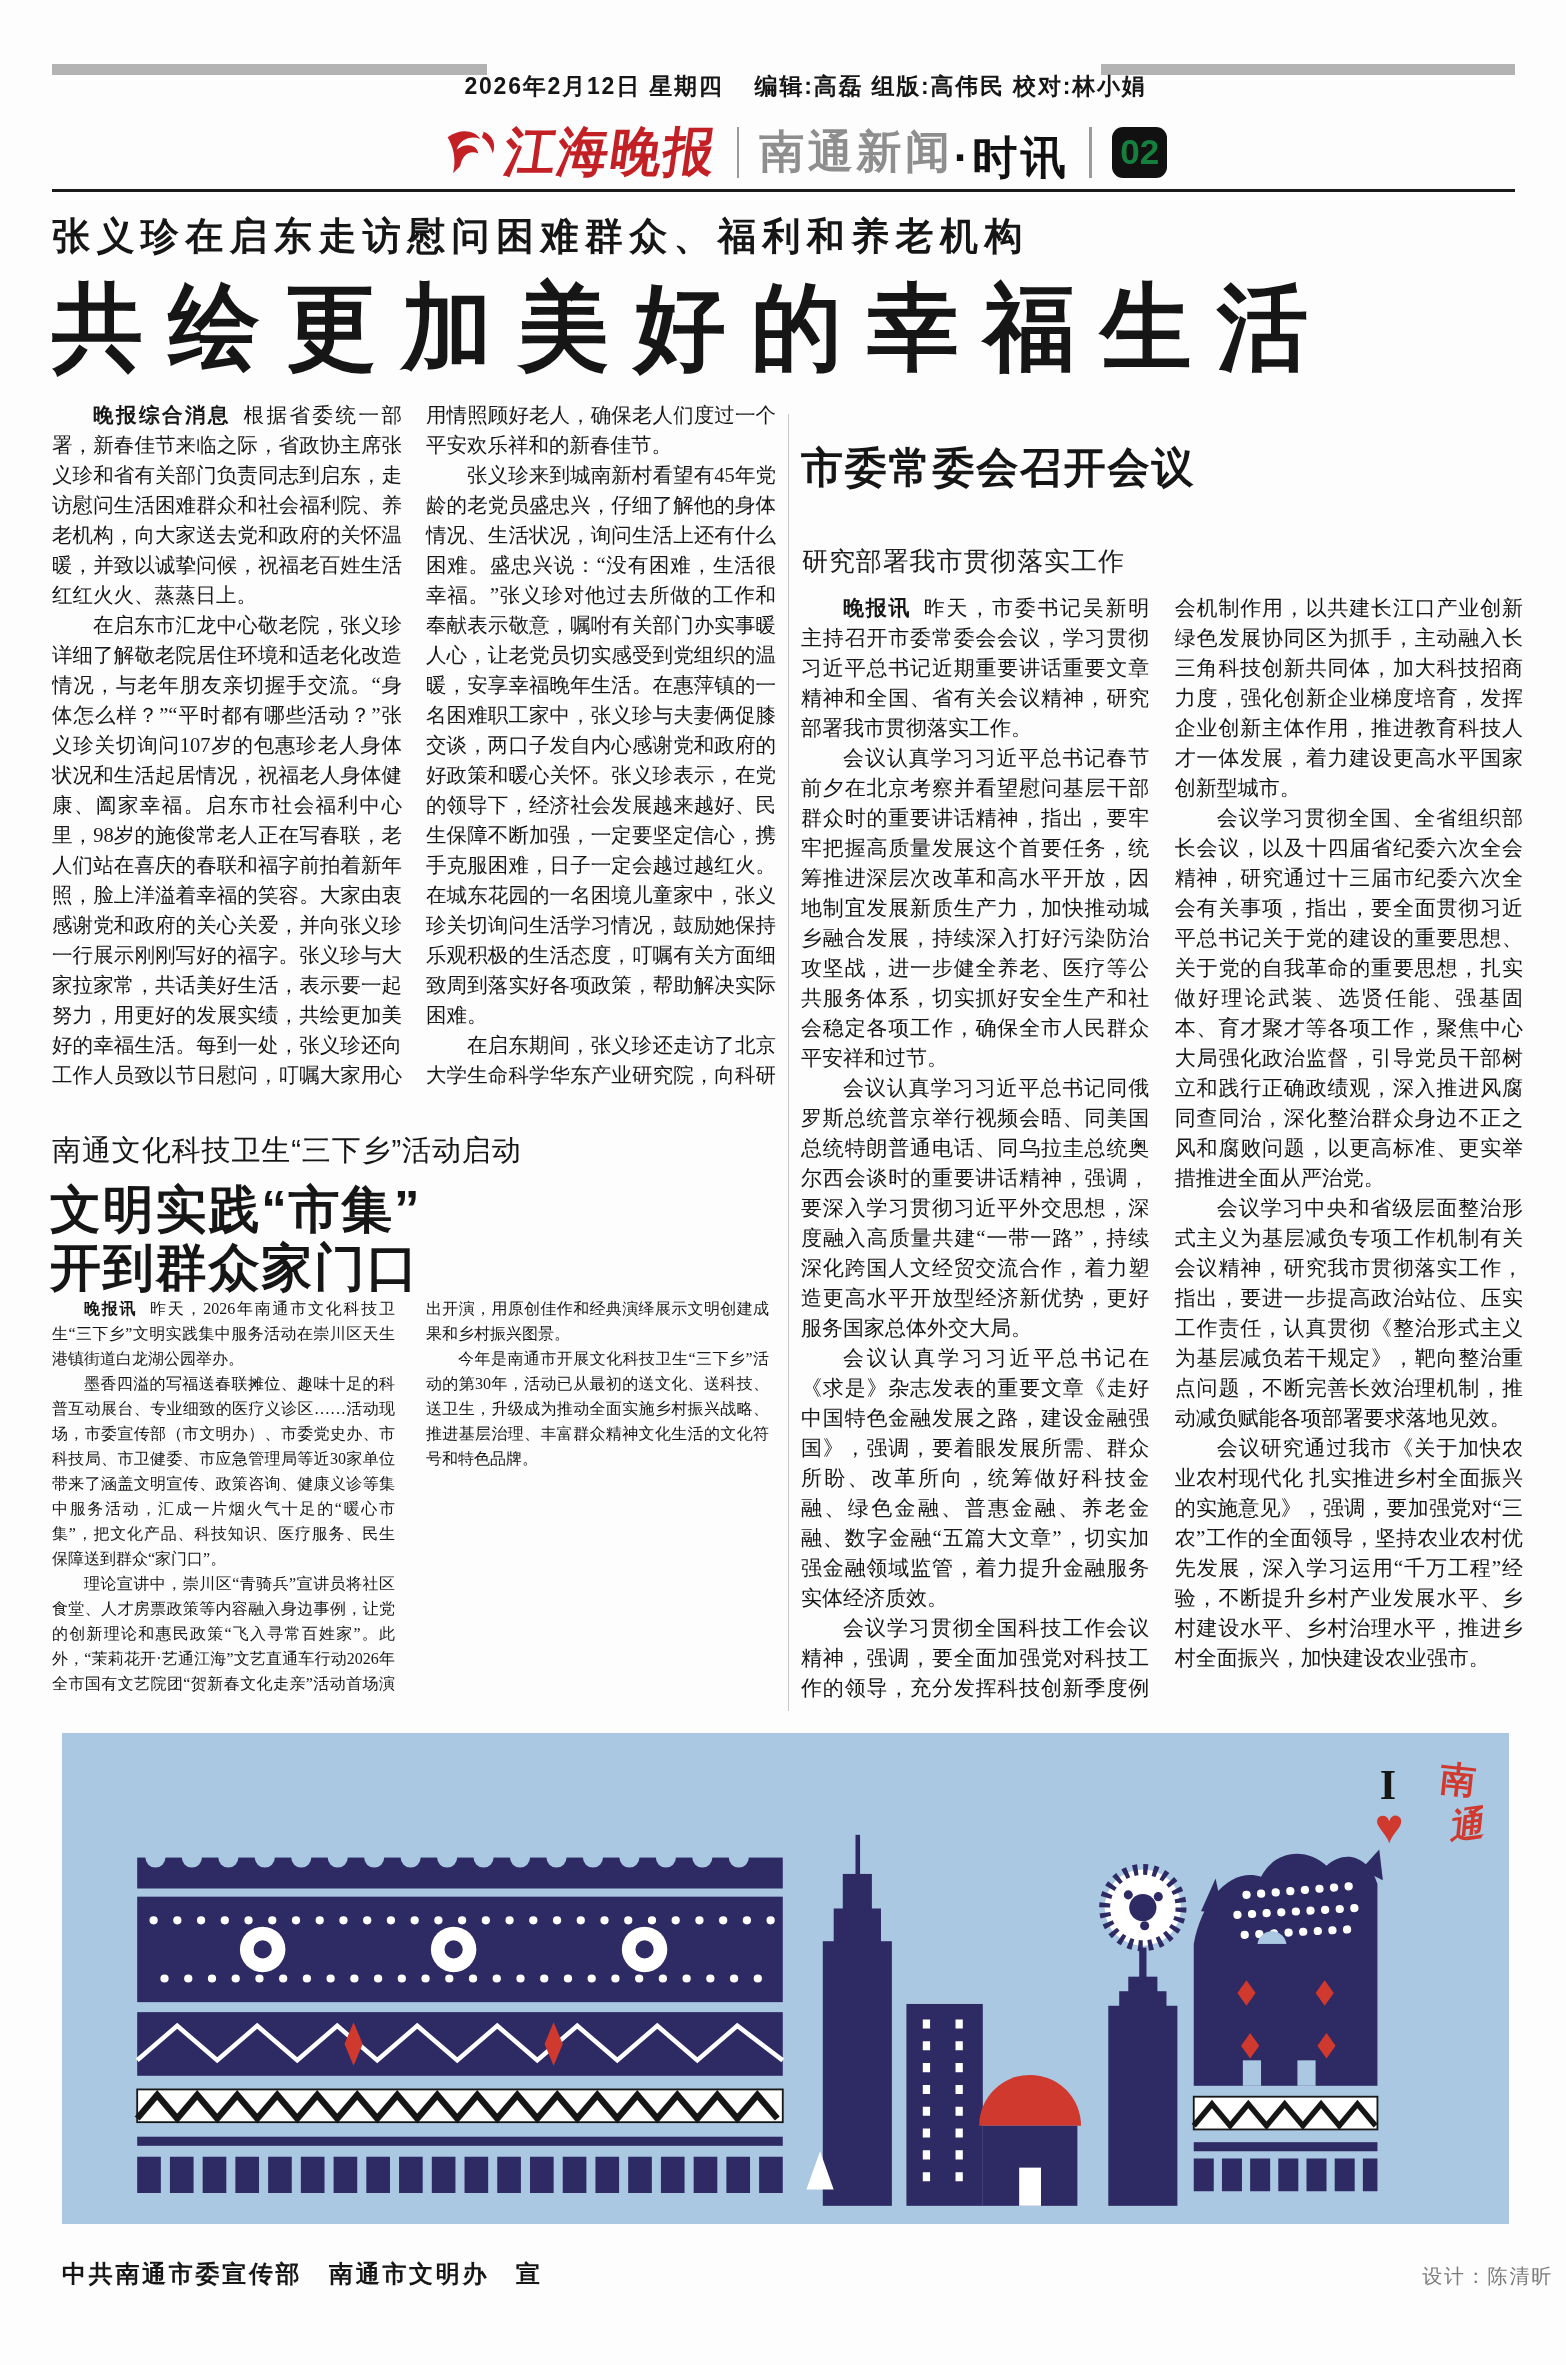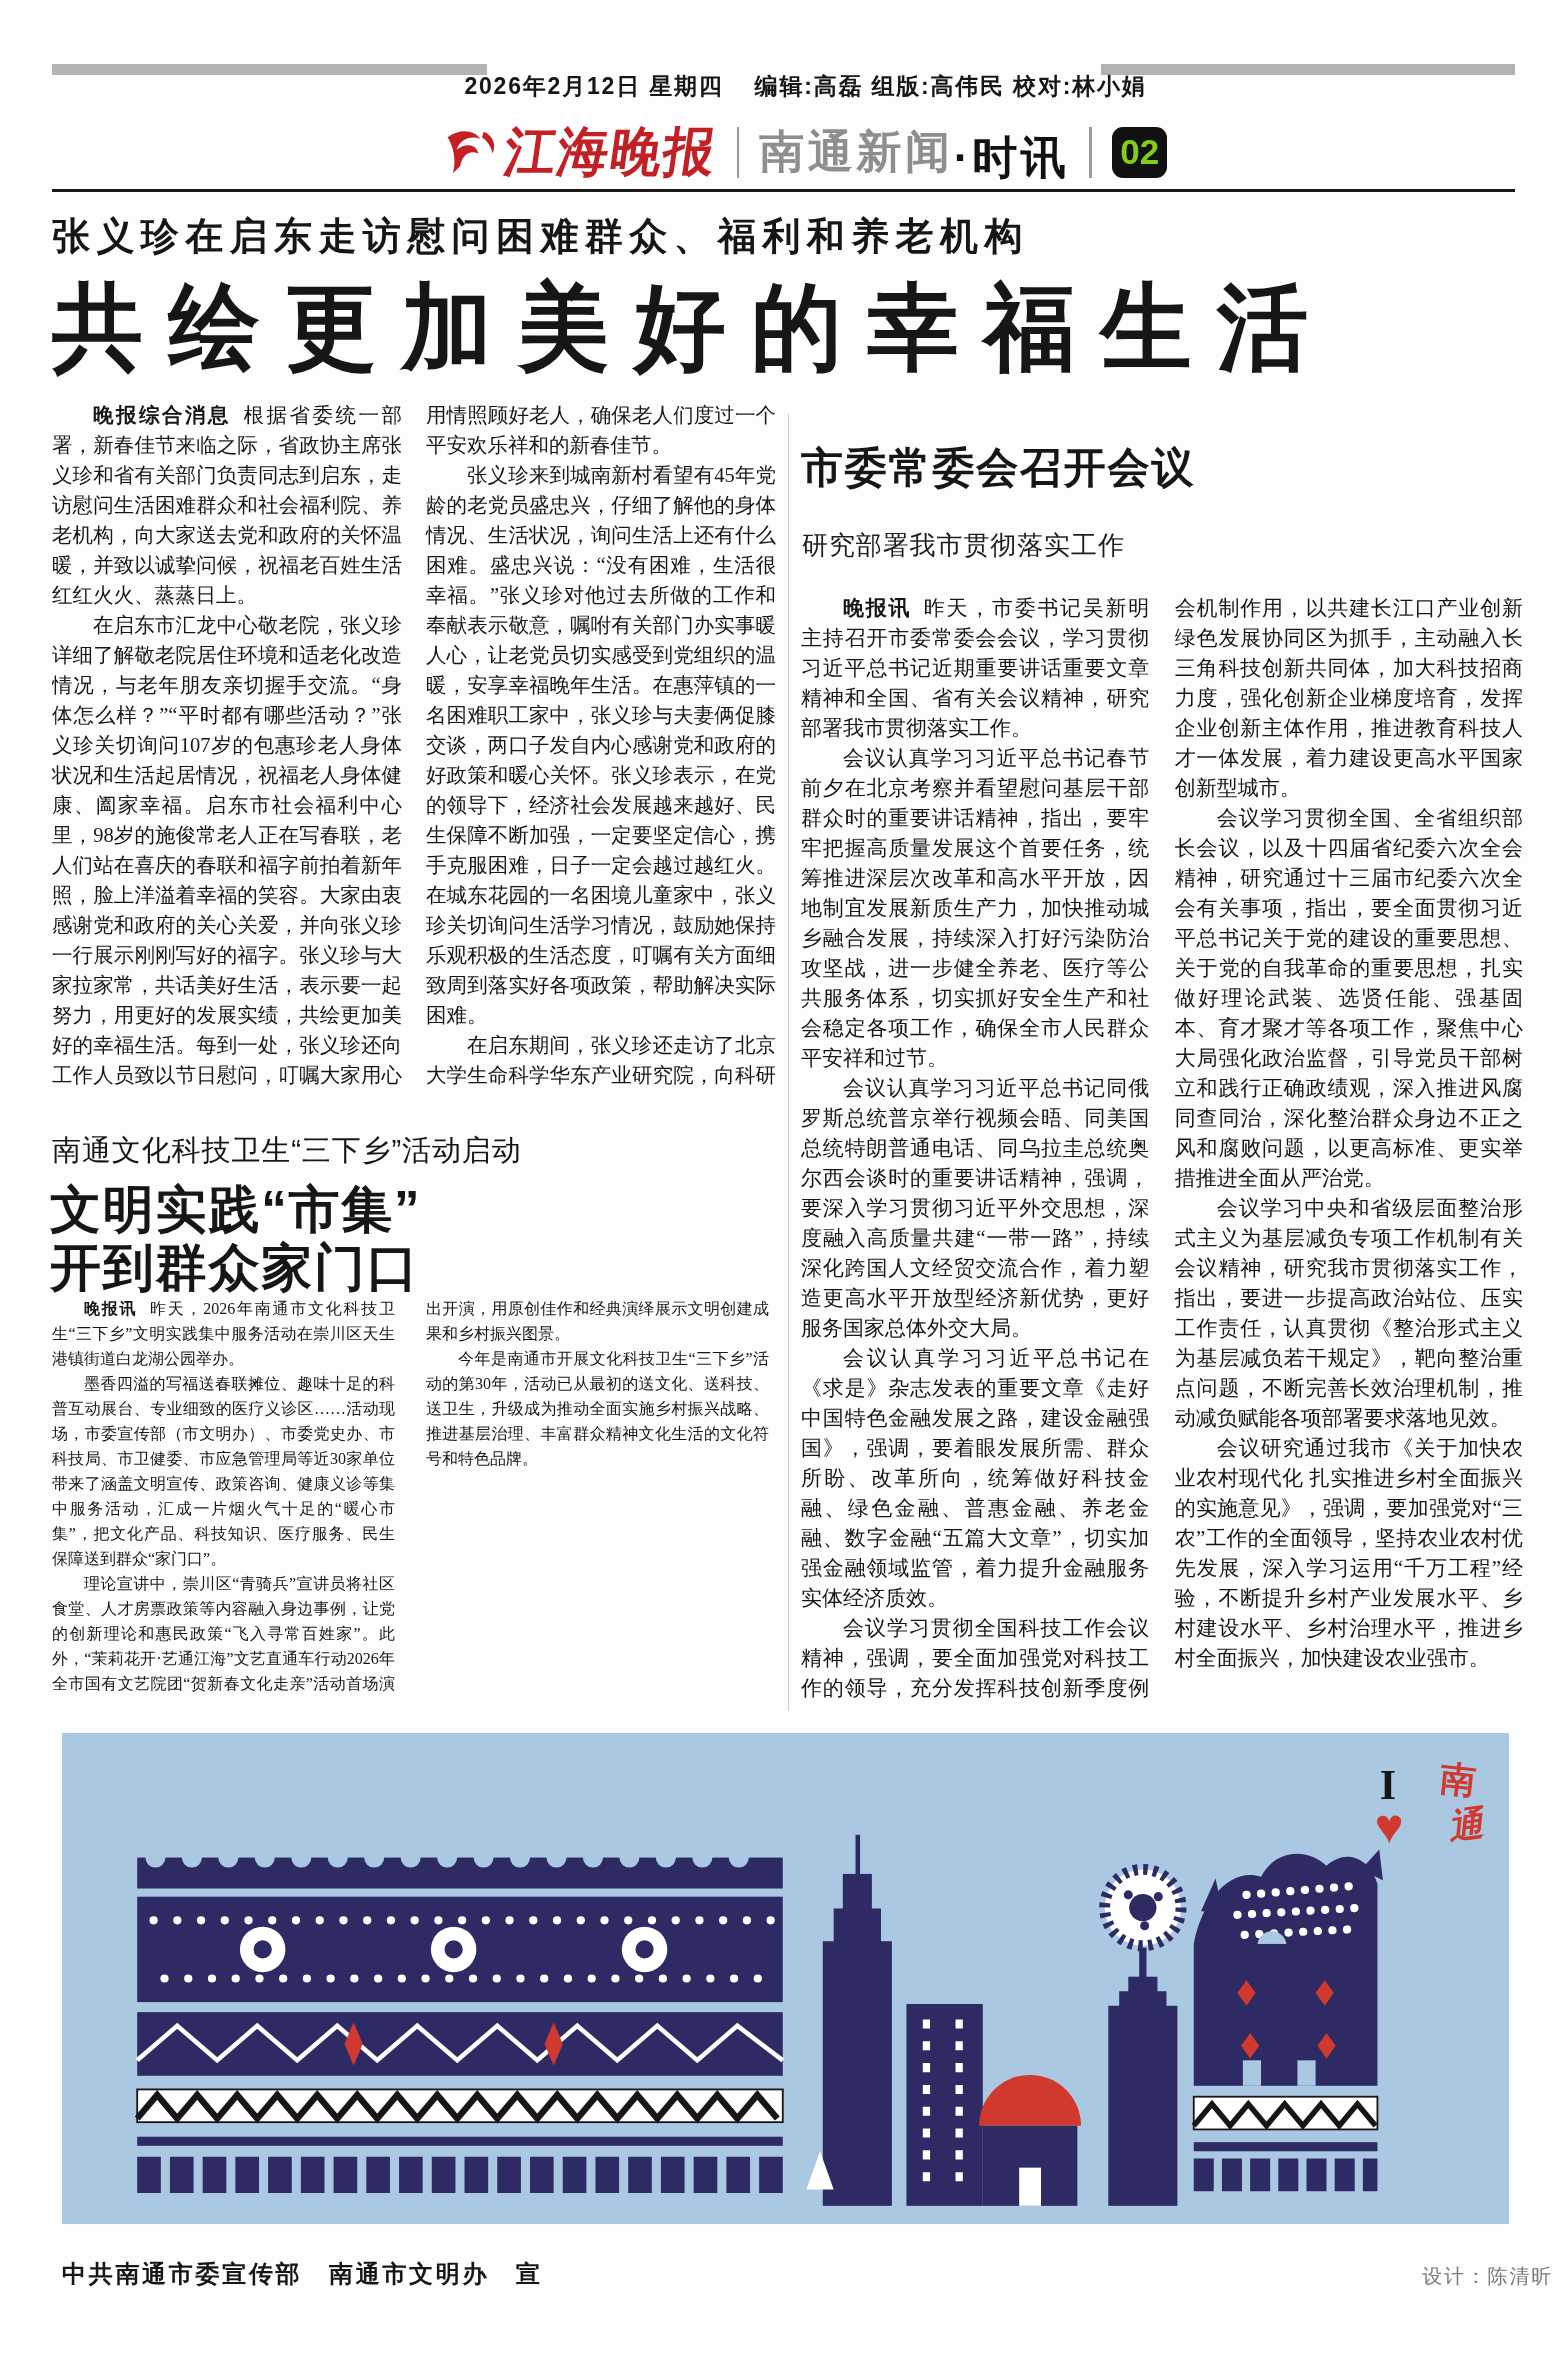--- a/index.html
+++ b/index.html
@@ -15,21 +15,21 @@
   
   .masthead{position:absolute;top:120px;left:0;right:0;height:64px;display:flex;justify-content:center;
             align-items:center;gap:20px;font-family:"Liberation Sans",sans-serif;}
   .paper-logo{display:flex;align-items:center;gap:5.5px;color:#c32026;}
   .paper-logo .logo-text{font-family:"Liberation Serif",serif;font-size:51px;font-weight:bold;
             transform:skewX(-8deg) scaleY(1.05);letter-spacing:1.8px;}
   .mast-div{width:2.7px;height:51px;background:#9a9a9a;}
   .section-title{font-size:45px;font-weight:bold;letter-spacing:3.6px;display:flex;align-items:center;}
   .section-title .grey{color:#8e8e8e;}
   .section-title .black{color:#111;margin-top:12px;}
-  .page-badge{width:55px;height:51px;background:#111;border-radius:11px;color:#84cc16;display:flex;
+  .page-badge{width:55px;height:51px;background:#111;border-radius:11px;color:#15803d;display:flex;
             align-items:center;justify-content:center;font-size:35px;font-weight:bold;}
   .mast-rule{position:absolute;top:189px;left:52px;width:1463px;height:2.7px;background:#1a1a1a;}
   
   .lead-kicker{position:absolute;top:211px;left:52px;font-family:"Liberation Sans",sans-serif;
             font-size:38px;font-weight:600;letter-spacing:6.4px;white-space:nowrap;}
   .lead-headline{position:absolute;top:264px;left:52px;font-family:"Liberation Sans",sans-serif;
             font-size:91px;font-weight:900;letter-spacing:25.5px;white-space:nowrap;transform:scaleY(1.04);
             transform-origin:left top;}
   
   .cols{column-fill:auto;overflow:hidden;text-align:justify;}
@@ -39,21 +39,21 @@
   .lead-cols{position:absolute;top:400px;left:52px;width:724px;height:708px;
             column-count:2;column-gap:24px;font-size:20.5px;line-height:30px;}
   
   .v-div{position:absolute;left:788px;top:414px;width:0.9px;height:1297px;background:#c9c9c9;}
   
   .meet-head{position:absolute;top:440px;left:801px;font-family:"Liberation Sans",sans-serif;
             font-size:42px;font-weight:700;letter-spacing:1.8px;}
   .meet-deck{position:absolute;left:802px;font-family:"Liberation Sans",sans-serif;font-size:26px;
             font-weight:500;color:#1d1d1d;letter-spacing:0.9px;}
   .meet-deck.d1{top:506px;}
-  .meet-deck.d2{top:528px;}
+  .meet-deck.d2{top:544px;}
   .meet-cols{position:absolute;top:593px;left:801px;width:722px;height:1133px;
             column-count:2;column-gap:25.5px;font-size:21px;line-height:30px;}
   
   .sx-kicker{position:absolute;top:1131px;left:52px;font-family:"Liberation Sans",sans-serif;
             font-size:29px;font-weight:500;letter-spacing:0.9px;}
   .sx-head{position:absolute;left:50px;font-family:"Liberation Sans",sans-serif;font-size:51px;
             font-weight:800;letter-spacing:1.8px;}
   .sx-head.h1{top:1176px;}
   .sx-head.h2{top:1234px;}
   .sx-cols{position:absolute;top:1296px;left:52px;width:717px;height:420px;

